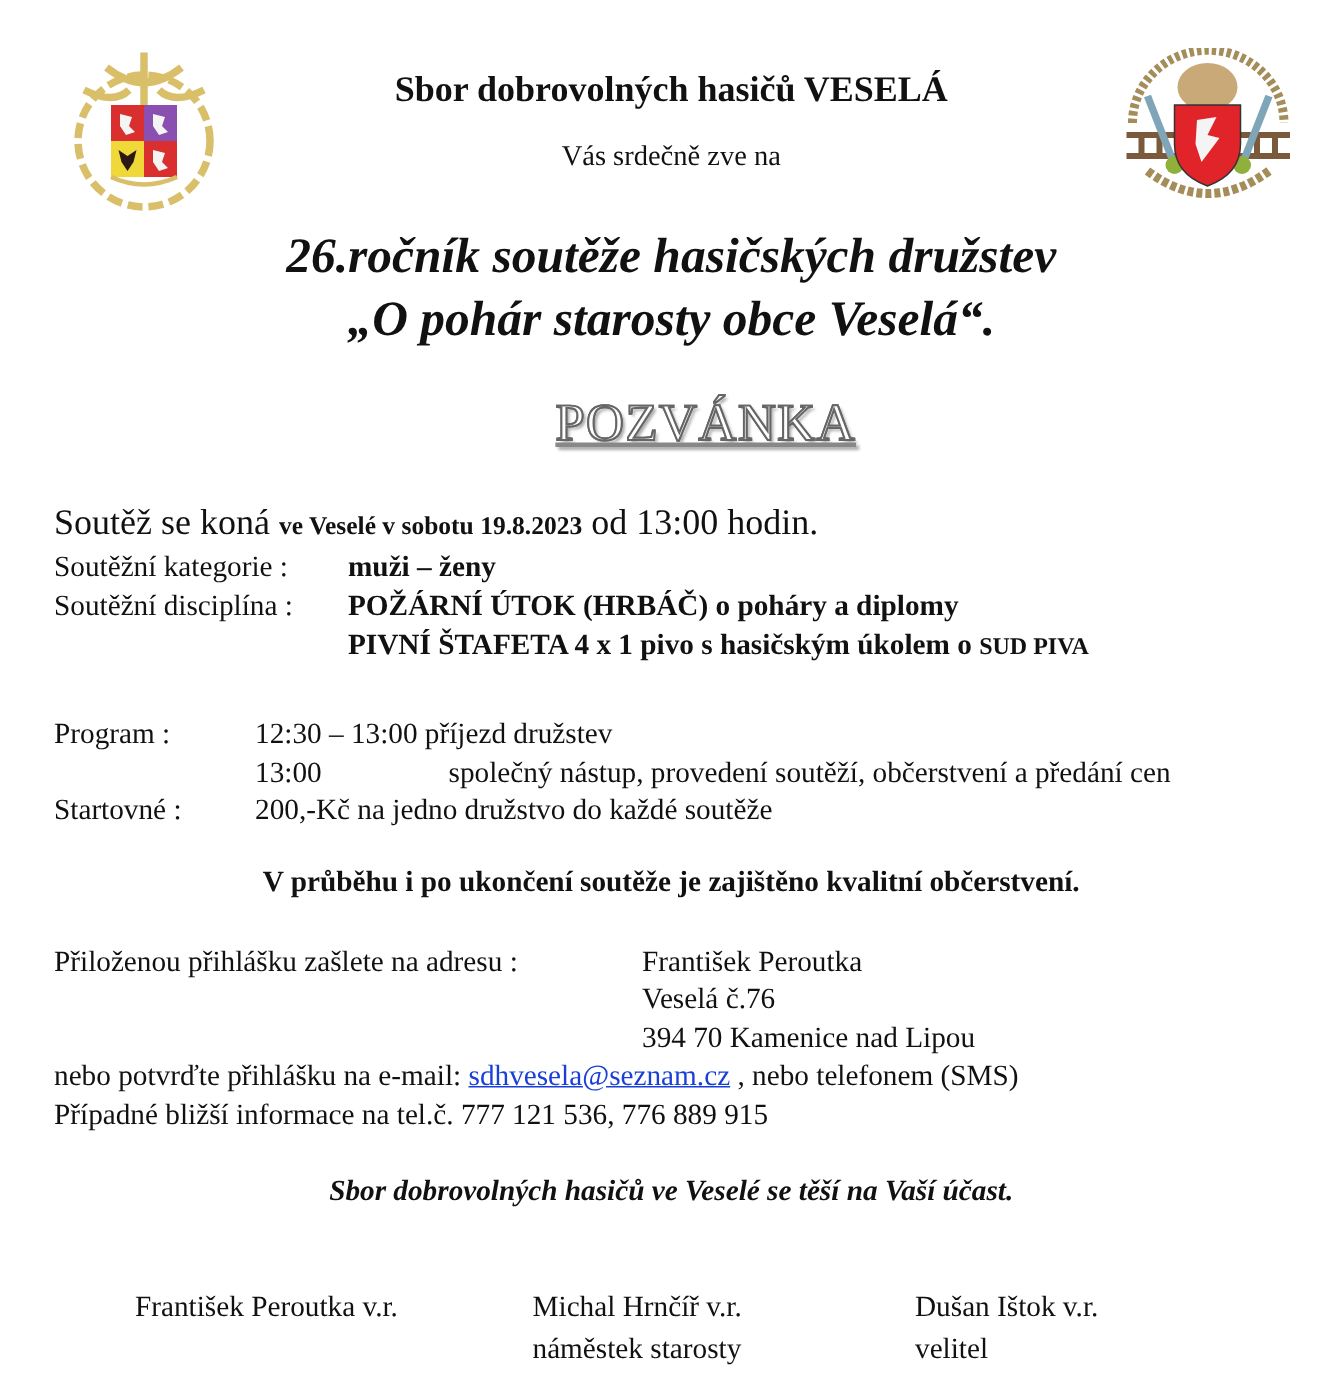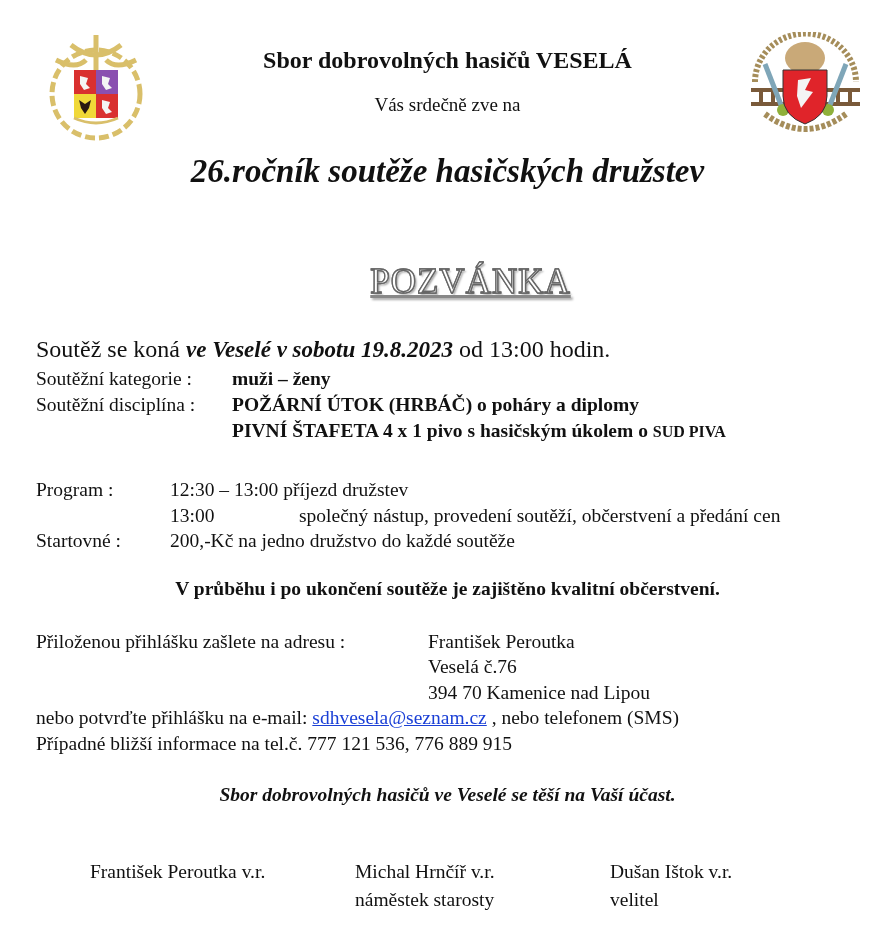--- a/index.html
+++ b/index.html
@@ -8,21 +8,21 @@
   .abs { position:absolute; }
   .center { text-align:center; }
   .org-title { left:0; width:895px; top:20px; font-size:24px; font-weight:bold;margin-top:27px; }
   .invite { left:0; width:895px; top:94px; font-size:19px; }
   .event-title { left:0; width:895px; top:150px; font-size:33px; font-weight:bold; font-style:italic; line-height:42px; }
   .pozvanka { left:0; width:895px; top:262px; font-size:35px; letter-spacing:1px;
               color:#fff; -webkit-text-stroke:1.3px #666; text-shadow:2px 2px 2px #aaa;
               text-decoration:underline; text-decoration-color:#888;margin-left:23px; }
   .line { left:36px; font-size:19.5px; white-space:nowrap; }
   .main-line { top:336px; font-size:24px; }
-  .main-line b { font-size:23px;font-style:italic; }
+  .main-line b { font-size:17px; }
   .label { display:inline-block; }
   .val-bold { font-weight:bold; }
   .big { font-size:16px; font-weight:bold; }
   .refresh { left:0; width:895px; top:578px; font-size:19.5px; font-weight:bold; }
   .email { color:#1a3fd6; text-decoration:underline; }
   .closing { left:0; width:895px; top:784px; font-size:19.5px; font-weight:bold; font-style:italic; }
   .sig { top:858px; font-size:19.5px; text-align:left; line-height:28px; }
   .logo { position:absolute; }
 </style>
 </head>
@@ -71,20 +71,21 @@
     <path d="M40 38 L84 38 L84 64 Q84 84 62 92 Q40 84 40 64 Z" fill="#e0242a" stroke="#333" stroke-width="1"></path>
     <path d="M55 48 L68 46 L62 58 L70 60 L58 76 L54 64 Z" fill="#f4f4f4"></path>
   </svg>
 </div>
 
 <div class="abs center org-title">Sbor dobrovolných hasičů VESELÁ</div>
 <div class="abs center invite">Vás srdečně zve na</div>
 
 <div class="abs center event-title">
   <div>26.ročník soutěže hasičských družstev</div>
+  <div>„O pohár starosty obce Veselá“.</div>
 </div>
 
 <div class="abs center pozvanka">POZVÁNKA</div>
 
 <div class="abs line main-line">
   <span>Soutěž se koná </span><b>ve Veselé v sobotu 19.8.2023</b><span> od 13:00 hodin.</span>
 </div>
 
 <div class="abs line" style="top:368px;">
   <span class="label" style="width:196px;">Soutěžní kategorie :</span><span class="val-bold">muži – ženy</span>

